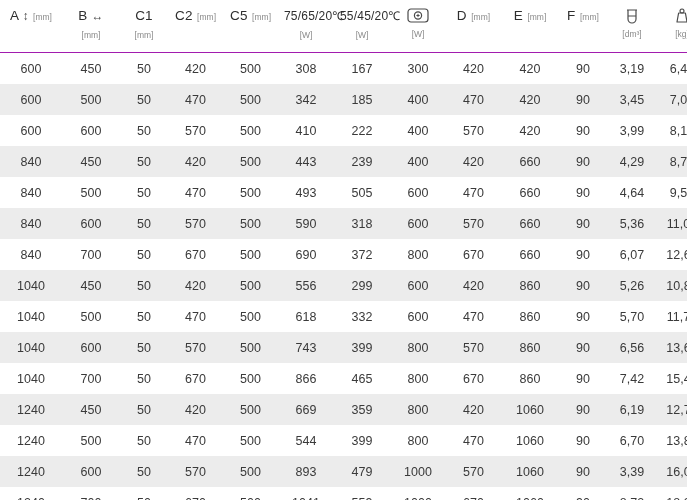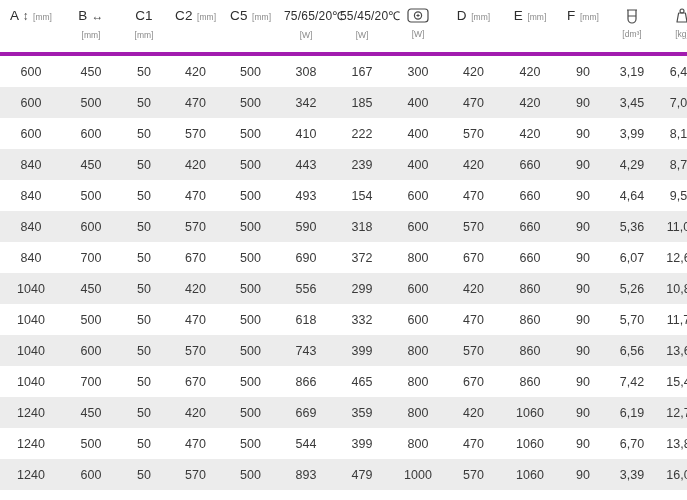--- a/index.html
+++ b/index.html
@@ -30,21 +30,21 @@
   table.spec-table col.c-d    { width: 55px; }
   table.spec-table col.c-e    { width: 58px; }
   table.spec-table col.c-f    { width: 48px; }
   table.spec-table col.c-vol  { width: 50px; }
   table.spec-table col.c-wt   { width: 50px; }
 
   thead th {
     vertical-align: top;
     padding: 6px 6px 10px 6px;
     font-weight: normal;
-    border-bottom: 4px solid #a21caf;
+    border-bottom: 1px solid #a21caf;
     text-align: center;
     background: #ffffff;
     margin-left: 43px;
   }
   .hdr-main {
     font-size: 13.5px;
     color: #2e2e2e;
     line-height: 16px;
     white-space: nowrap;
     letter-spacing: 0.2px;
@@ -230,21 +230,21 @@
         <td>4,29</td>
         <td>8,76</td>
       </tr>
       <tr class="odd">
         <td>840</td>
         <td>500</td>
         <td>50</td>
         <td>470</td>
         <td>500</td>
         <td>493</td>
-        <td>154</td>
+        <td>505</td>
         <td>600</td>
         <td>470</td>
         <td>660</td>
         <td>90</td>
         <td>4,64</td>
         <td>9,53</td>
       </tr>
       <tr class="even">
         <td>840</td>
         <td>600</td>

